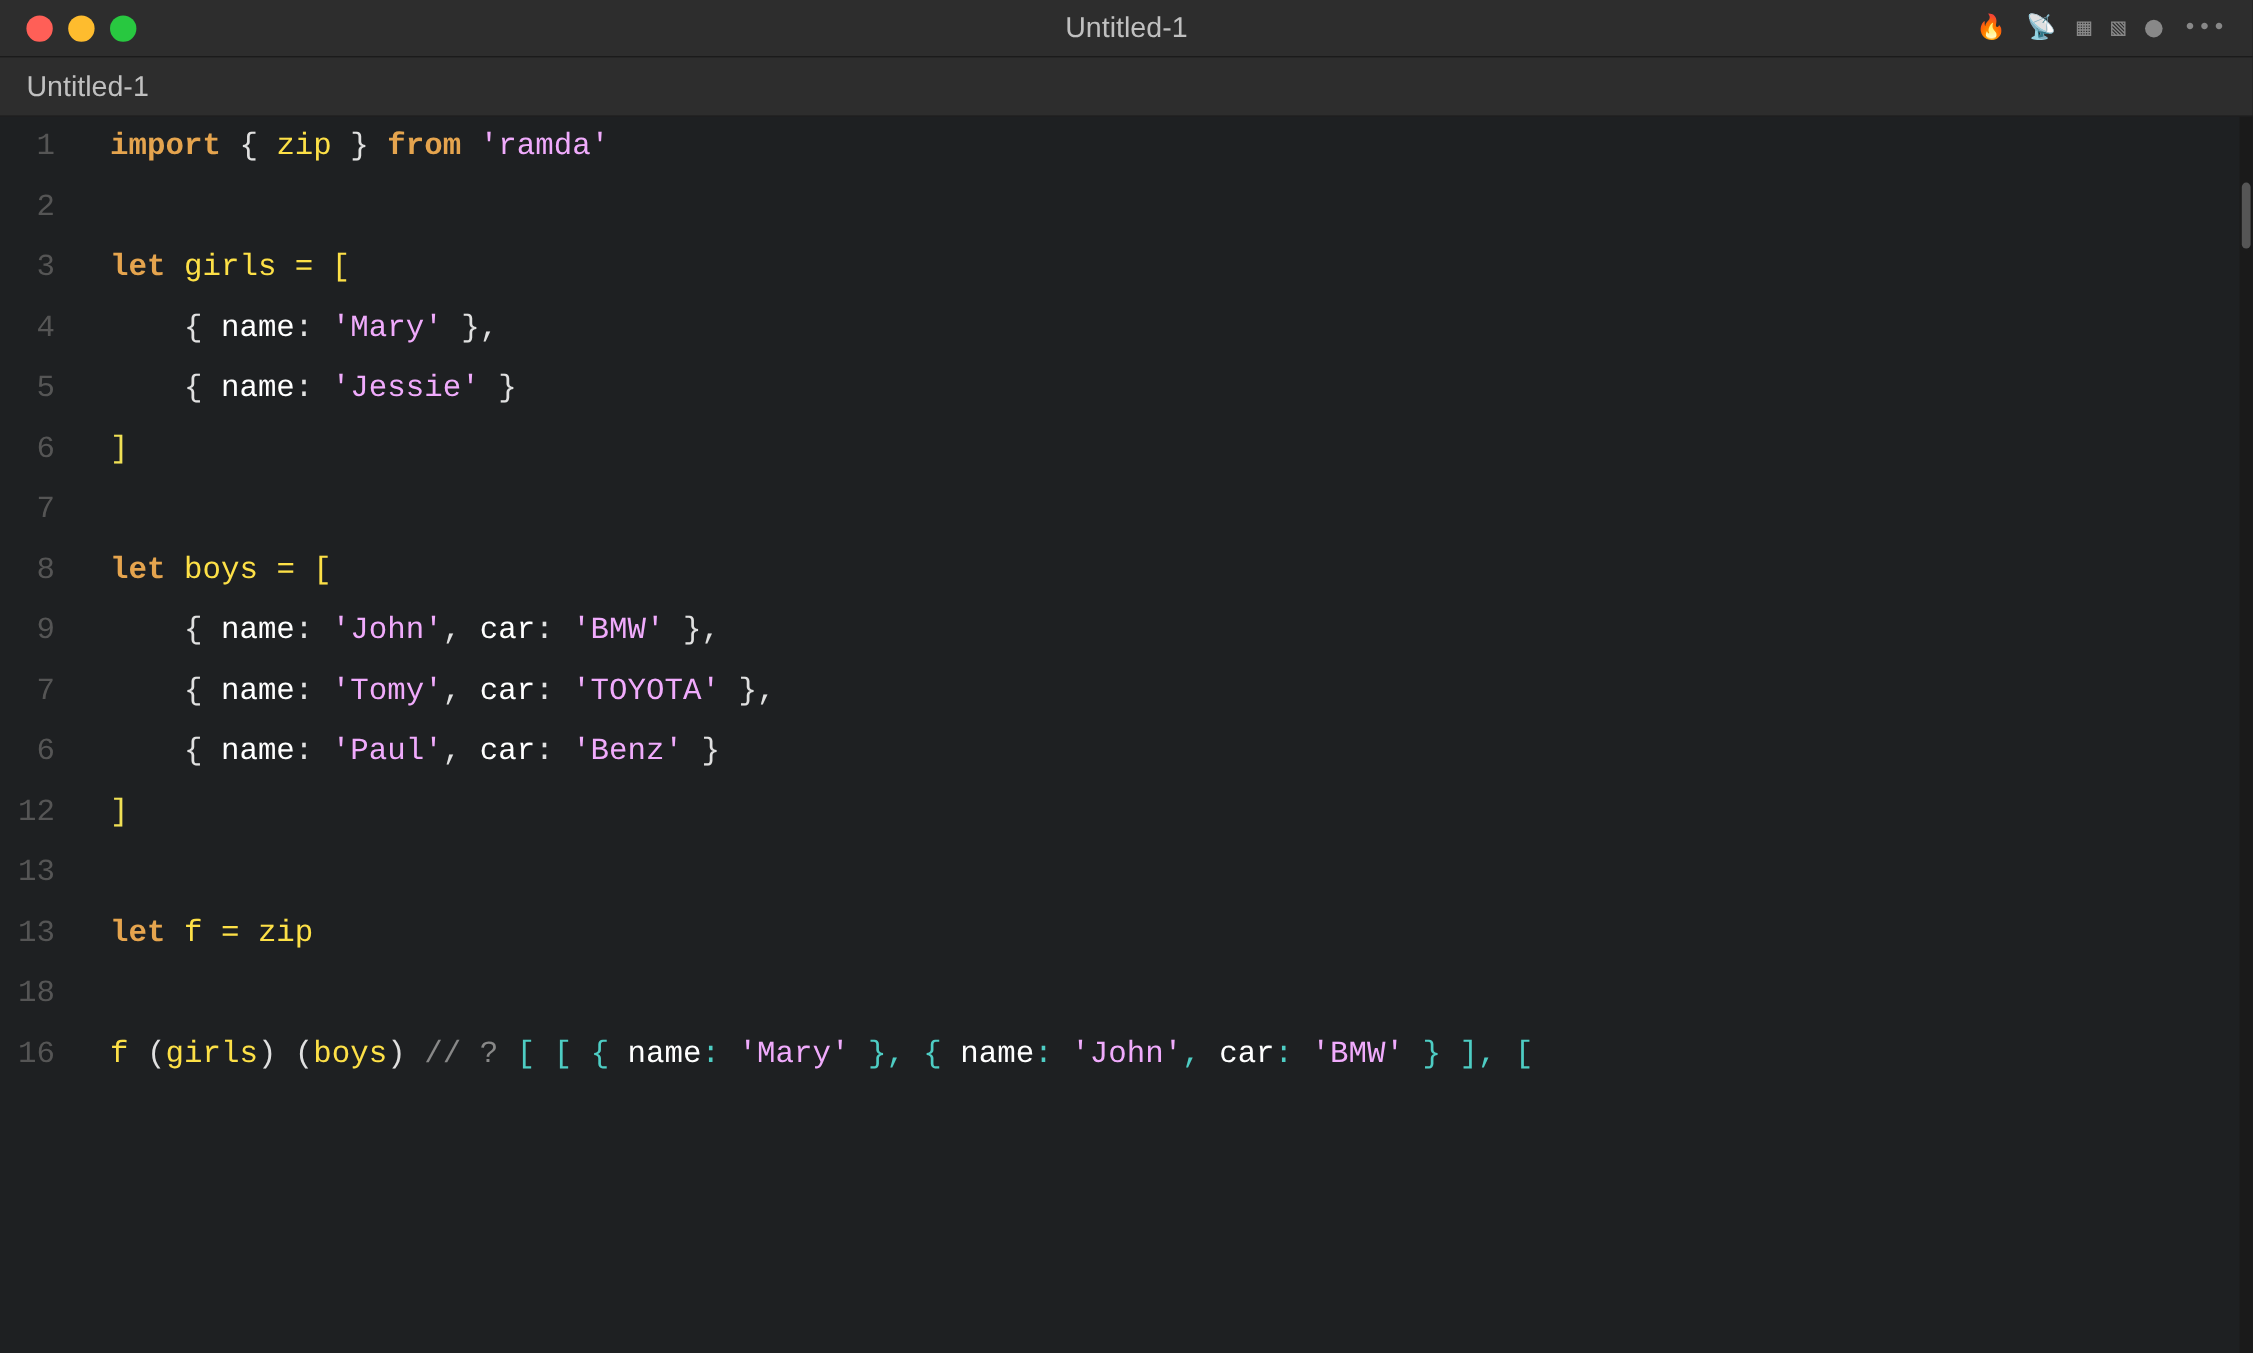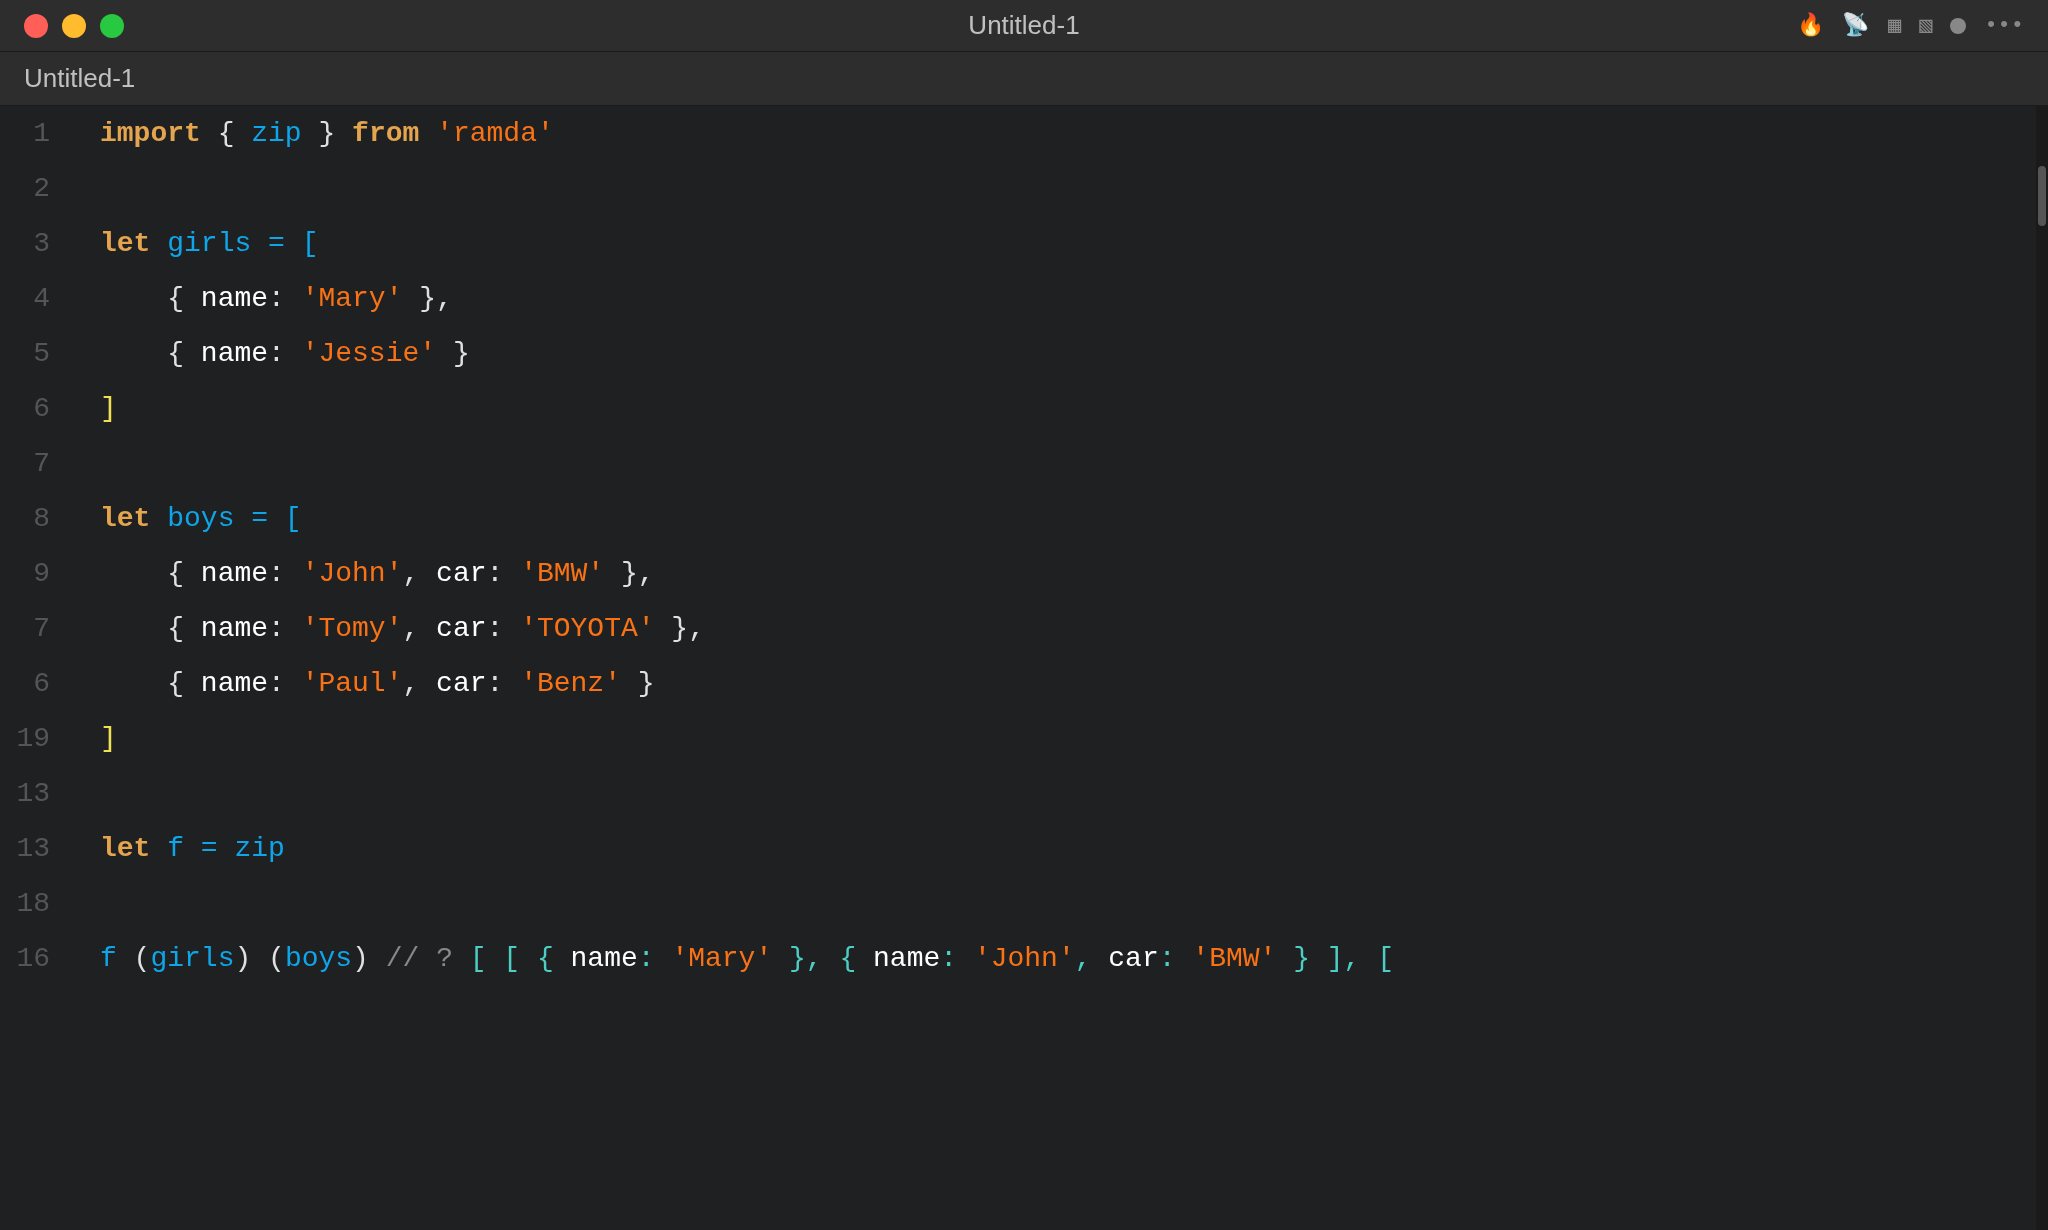--- a/index.html
+++ b/index.html
@@ -127,26 +127,26 @@
       display: flex;
       align-items: flex-end;
       font-size: 28px;
       white-space: pre;
       line-height: 55px;
     }
 
     
     .kw-orange { color: #e5a44e; font-weight: bold; }
     .kw-yellow { color: #f0e055; }
-    .str-pink { color: #f97316; }
+    .str-pink { color: #f0abfc; }
     .prop-green { color: #ffffff; }
     .punc-white { color: #e0e0e0; }
     .comment-gray { color: #888; }
     .result-cyan { color: #4ecdc4; }
-    .plain { color: #0ea5e9; }
+    .plain { color: #fde047; }
 
     .scrollbar-track {
       position: absolute;
       right: 0;
       top: 0;
       width: 12px;
       height: 100%;
       background: #1a1a1a;
     }
 
@@ -217,21 +217,21 @@
       <div class="line-number">
           <span>9</span>
         </div>
       <div class="line-number">
           <span>7</span>
         </div>
       <div class="line-number">
           <span>6</span>
         </div>
       <div class="line-number">
-          <span>19</span>
+          <span>12</span>
         </div>
       <div class="line-number">
           <span>13</span>
         </div>
       <div class="line-number">
 
         <span>13</span>
       </div>
       <div class="line-number">
           <span>18</span>

